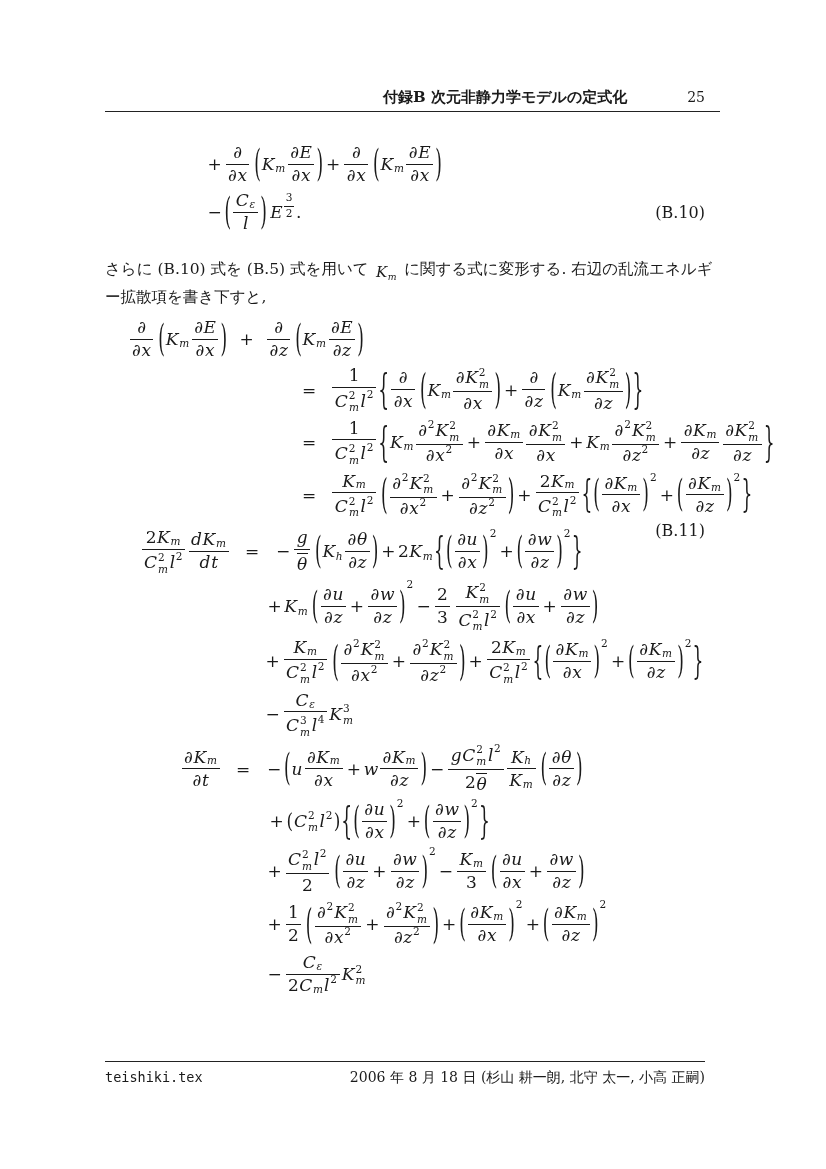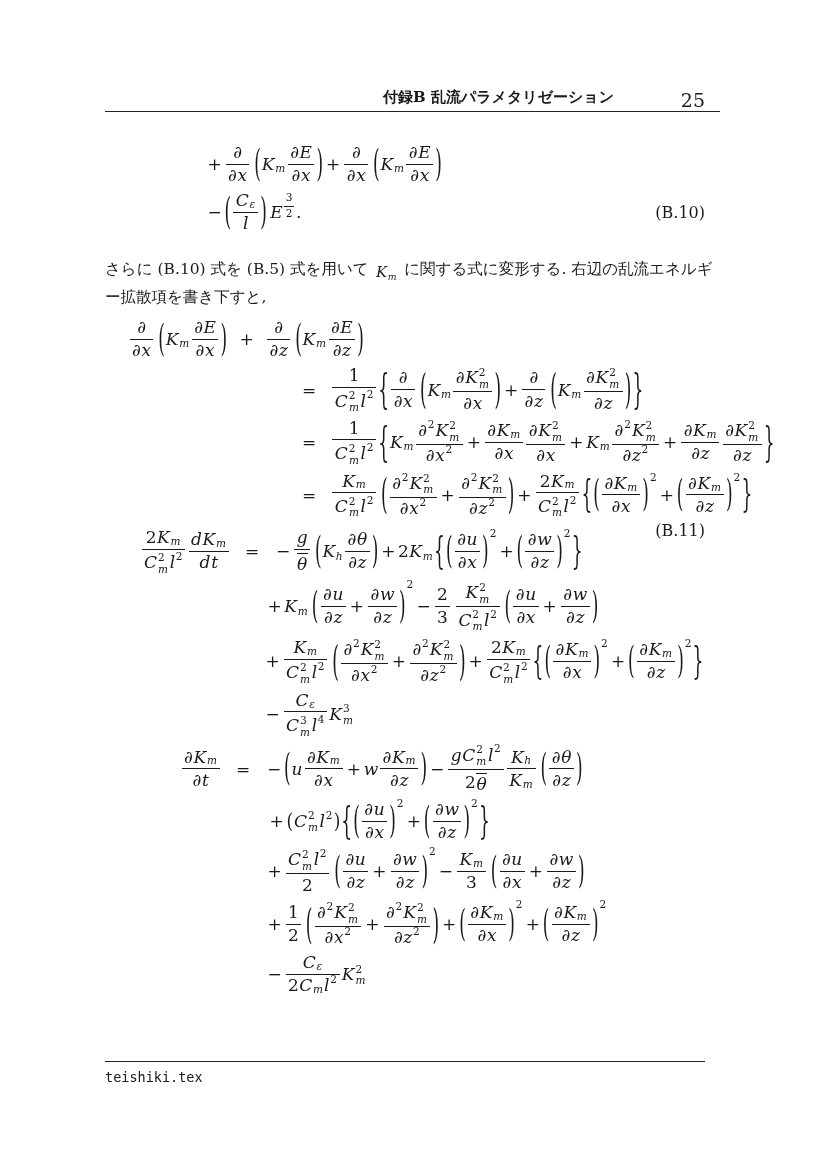--- a/index.html
+++ b/index.html
@@ -5,21 +5,21 @@
   html,body{margin:0;padding:0;background:#777;}
   .page{position:relative;width:826px;height:1169px;margin:0 auto;
         background:var(--paper,#fff);color:var(--ink,#1a1a1a);
         font-family:"DejaVu Serif","Liberation Serif",serif;overflow:hidden;}
   .content{position:absolute;left:105px;top:88px;width:615px;}
 
   
   .pheader{position:relative;height:23px;border-bottom:1.2px solid var(--rule,#222);}
   .h-title{position:absolute;left:0;top:0;font-weight:bold;font-size:15px;white-space:nowrap;}
   .h-section{position:absolute;left:278px;top:0;font-weight:bold;font-size:15px;white-space:nowrap;}
-  .h-page{position:absolute;right:15px;top:1px;font-size:19px;}
+  .h-page{position:absolute;right:15px;top:1px;font-size:14px;}
 
   
   .para{margin:0;font-size:15.5px;line-height:25px;width:615px;}
   #p0{margin-top:24px;}
   #p1{margin-top:34px;}
 
   
   #eq0{margin-top:31px;}
   #eq1{margin-top:8px;}
   #eq2{margin-top:10px;}
@@ -55,21 +55,21 @@
   .f-left{font-family:"DejaVu Sans Mono","Liberation Mono",monospace;font-size:13.5px;}
   .f-right{font-size:14px;}
 </style>
 </head>
 <body>
 
 <div class="page">
   <div class="content">
 
     <div class="pheader">
-      <span class="h-section">付録B 乱流パラメタリゼーション</span>
+      <span class="h-section">付録B 次元非静力学モデルの定式化</span>
       <span class="h-page">25</span>
     </div>
 
     <section class="eqblock" id="eq0">
         <div class="eqline" style="margin-left: 100px;">
           <span class="mrow">
             <span class="mo">+</span>
             <span class="frac">
               <span class="mrow num">
                 <span class="mi">∂</span>
@@ -1597,14 +1597,15 @@
               </span>
             </span>
           </span>
         </div>
       </section>
 
   </div>
 
   <div class="pfooter">
     <span class="f-left">teishiki.tex</span>
+    <span class="f-right">2006 年 8 月 18 日 (杉山 耕一朗, 北守 太一, 小高 正嗣)</span>
   </div>
 </div>
 
 </body></html>

